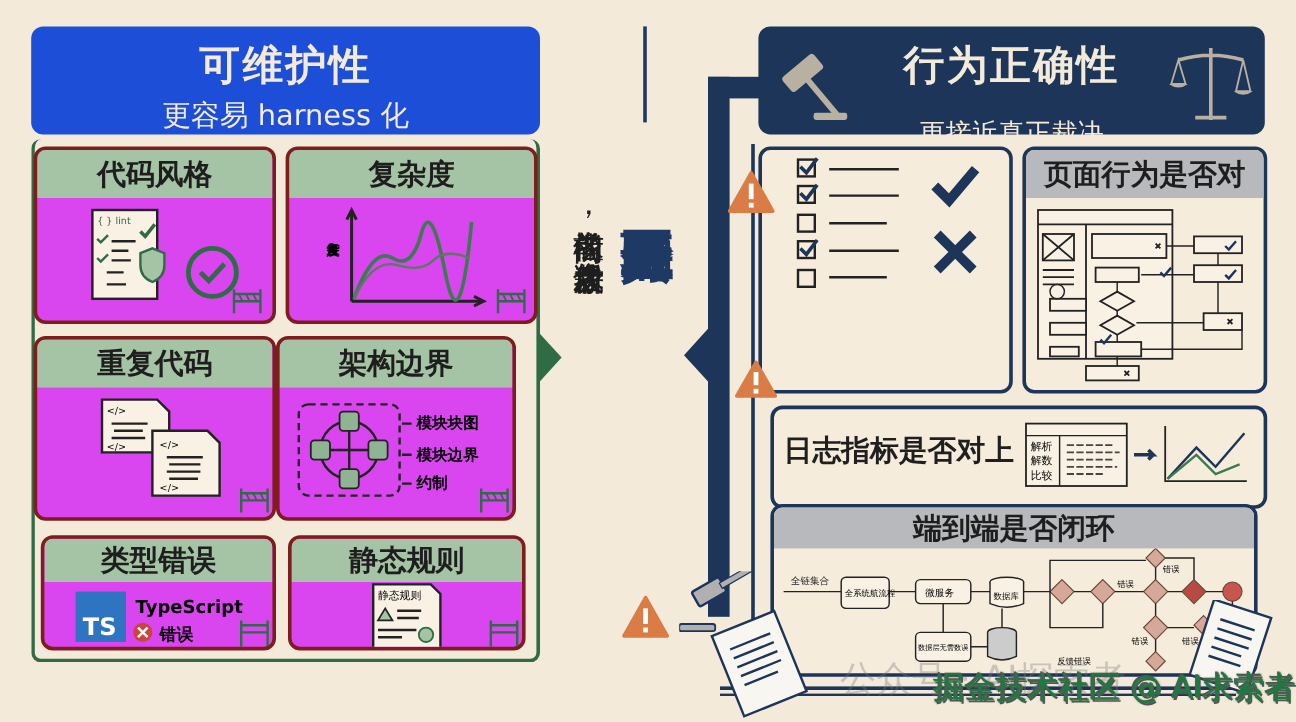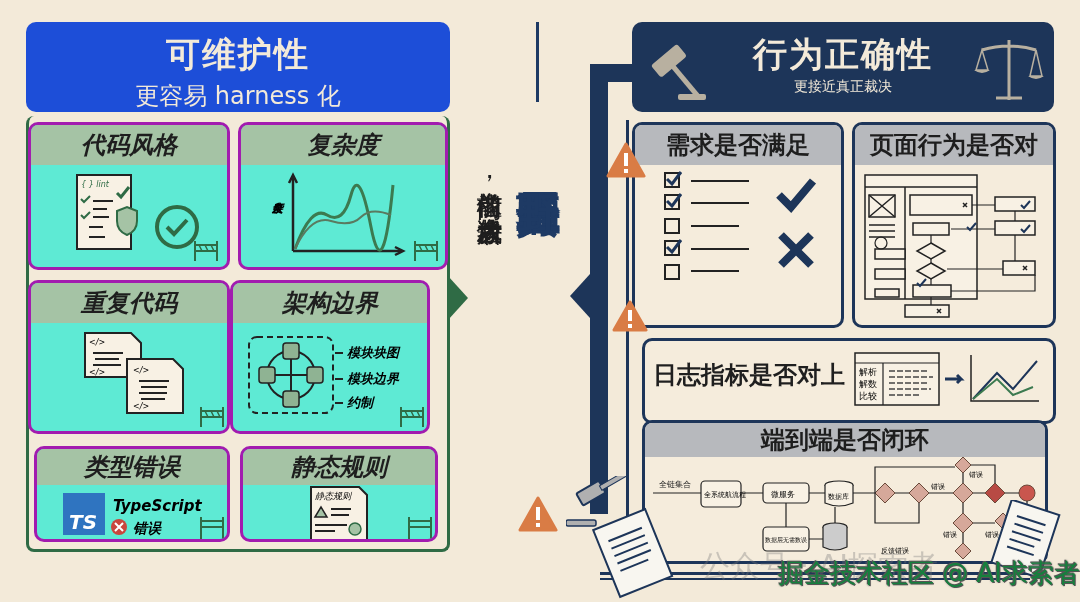--- a/index.html
+++ b/index.html
@@ -24,21 +24,21 @@
   .left-frame {
     left: 26px; top: 116px; width: 424px; height: 436px;
     border: 3px solid #2f6b45; border-radius: 8px; border-top: none;
   }
   .left-arrow {
     left: 448px; top: 276px; width: 0; height: 0;
     border-top: 22px solid transparent; border-bottom: 22px solid transparent;
     border-left: 20px solid #2f6b45;
   }
   .card-g {
-    background: #5eead4; border: 3px solid #a21caf; border-radius: 10px; overflow: hidden; font-style: italic;
+    background: #d946ef; border: 3px solid #7f1d1d; border-radius: 10px; overflow: hidden;
   }
   .card-g .ch {
     background: #a5c3a5; height: 40px; text-align: center;
     font-size: 24px; font-weight: bold; line-height: 40px; color: #1e1e1e;
   }
 
   
   .center-line { left: 536px; top: 22px; width: 3px; height: 80px; background: #1e3a64; }
   .center-title {
     left: 508px; top: 118px; width: 62px;
@@ -48,21 +48,21 @@
     left: 472px; top: 172px; width: 36px;
     font-size: 26px; color: #1e1e1e; line-height: 32px; text-align: center;
   }
 
   
   .right-header {
     left: 632px; top: 22px; width: 422px; height: 90px;
     background: #1d3559; border-radius: 10px; color: #f3ead9; text-align: center;
   }
   .right-header .title { font-size: 34px; font-weight: bold; margin-top: 10px; letter-spacing: 2px; }
-  .right-header .sub { font-size: 14px; margin-top: 0; }
+  .right-header .sub { font-size: 22px; margin-top: 18px; }
 
   .navy-bar-v { left: 590px; top: 64px; width: 18px; height: 450px; background: #1d3559; }
   .navy-bar-h { left: 590px; top: 64px; width: 44px; height: 18px; background: #1d3559; }
   .navy-arrow {
     left: 570px; top: 274px; width: 0; height: 0;
     border-top: 22px solid transparent; border-bottom: 22px solid transparent;
     border-right: 20px solid #1d3559;
   }
   .navy-line-v { left: 626px; top: 120px; width: 3px; height: 430px; background: #1d3559; }
   .navy-line-h1 { left: 600px; top: 572px; width: 430px; height: 3px; background: #1d3559; }
@@ -226,21 +226,20 @@
   <div class="title">行为正确性</div>
   <div class="sub">更接近真正裁决</div>
   <svg class="abs" style="left:342px;top:14px;" width="70" height="72">
     <path d="M35 4 V64 M8 14 Q35 6 62 14 M22 62 h26" stroke="#b8b0a0" stroke-width="3" fill="none"></path>
     <path d="M8 14 L2 34 H14 Z M62 14 L56 40 H68 Z" stroke="#b8b0a0" stroke-width="1.5" fill="none"></path>
     <path d="M0 34 q8 6 16 0 M54 40 q8 6 16 0" fill="#b8b0a0"></path>
   </svg>
 </div>
 
 <div class="abs card-n" style="left:632px;top:122px;width:212px;height:206px;">
-  <div class="ch">需求是否满足</div>
   <svg width="206" height="160">
     <g stroke="#222" stroke-width="2" fill="none">
       <rect x="30" y="8" width="14" height="14"></rect>
         <rect x="30" y="30" width="14" height="14"></rect>
       <rect x="30" y="54" width="14" height="14"></rect>
         <rect x="30" y="76" width="14" height="14"></rect>
       <rect x="30" y="100" width="14" height="14"></rect>
       <path d="M56 16 h58 M56 38 h58 M56 61 h48 M56 84 h58 M56 106 h48"></path>
     </g>
     <g stroke="#1d3559" stroke-width="3" fill="none">

